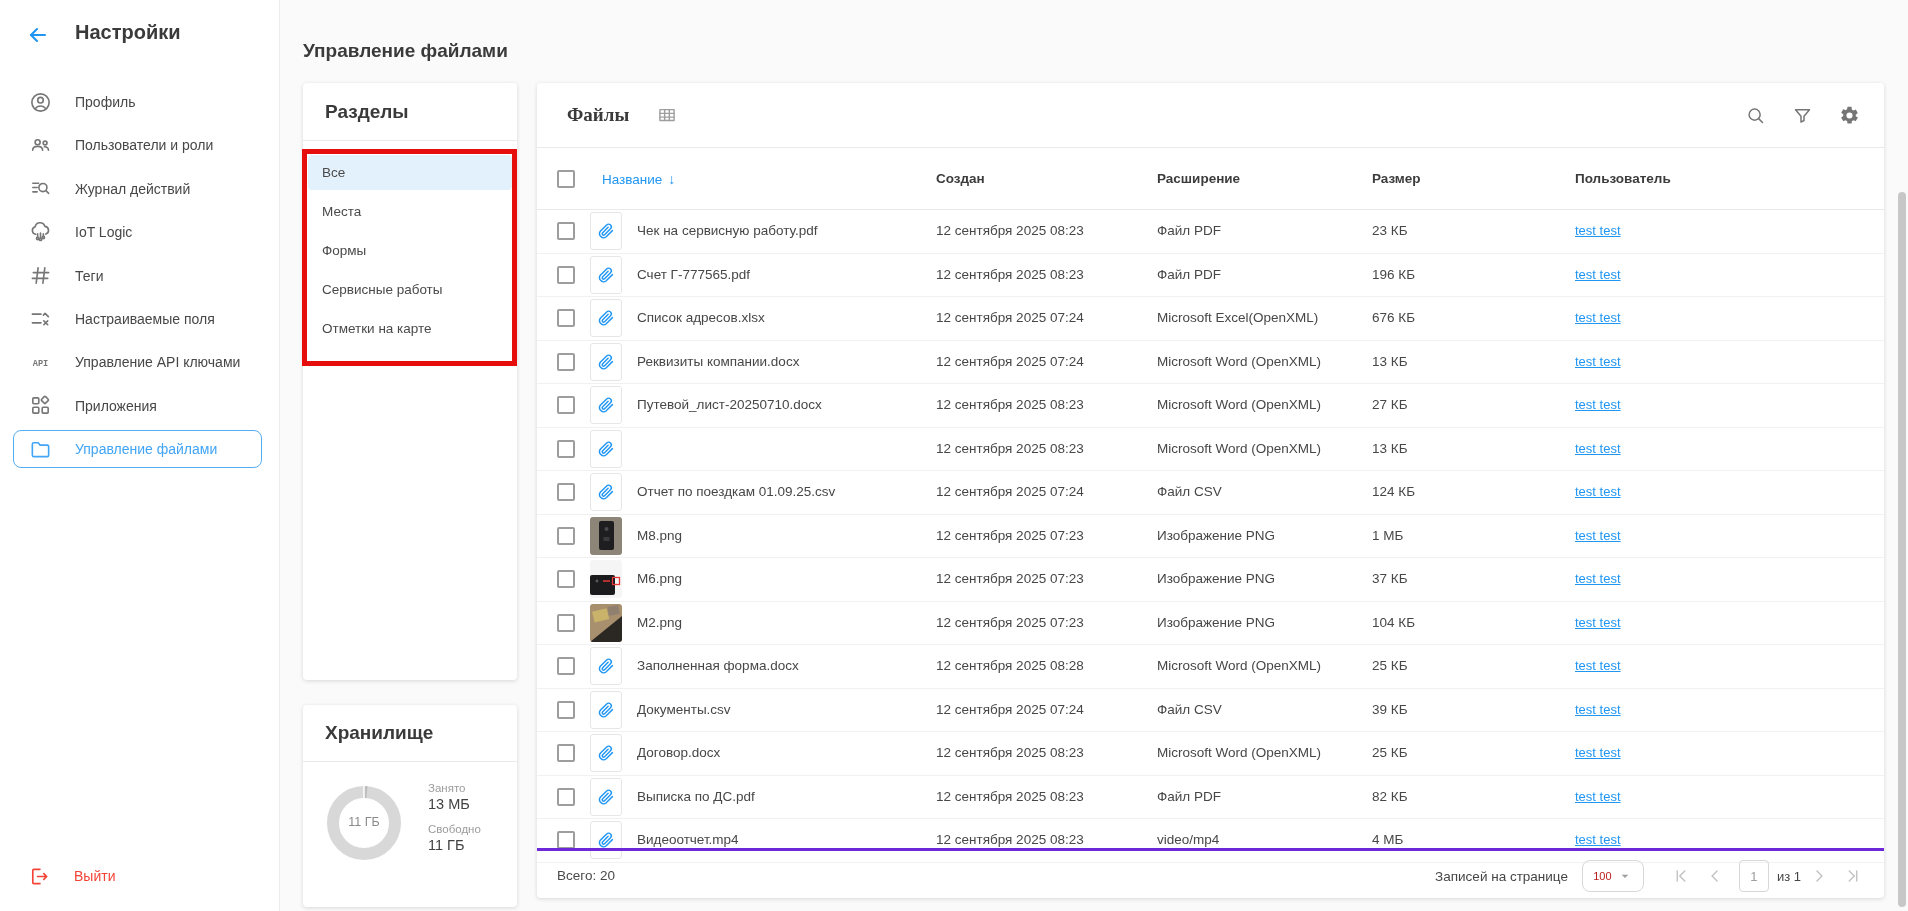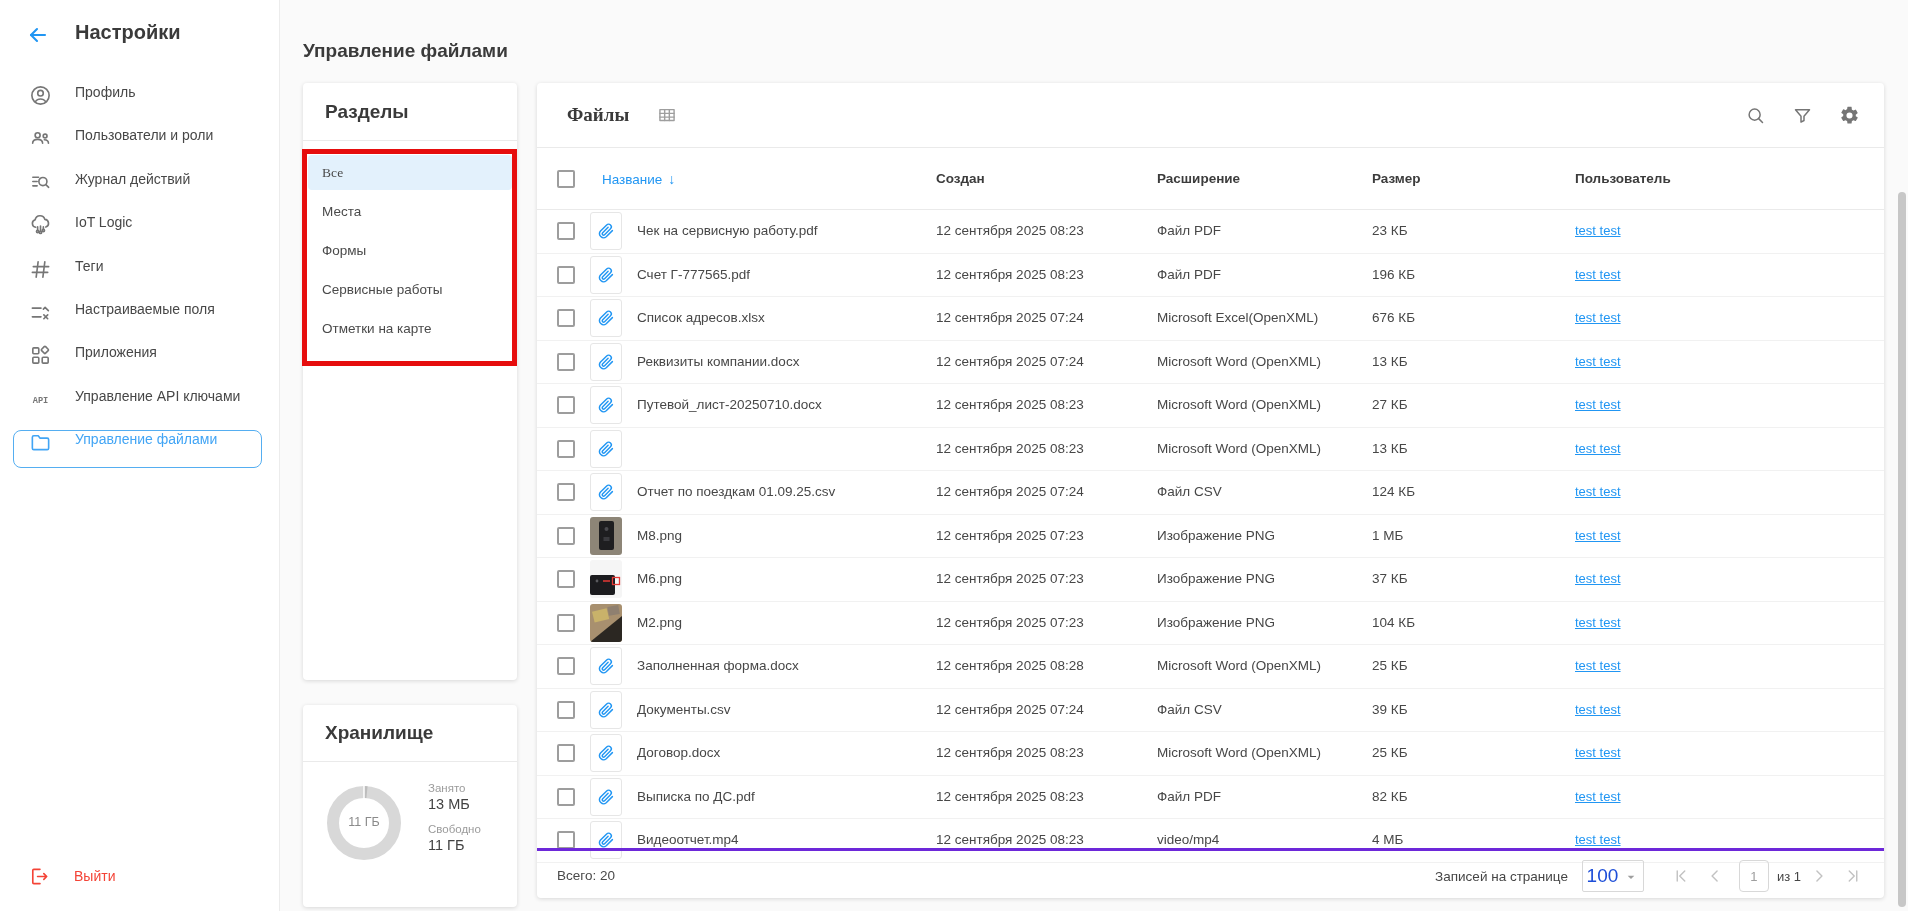--- a/index.html
+++ b/index.html
@@ -3,40 +3,40 @@
 <meta charset="utf-8">
 <style>
   html,body{margin:0;padding:0;background:#fafafa;font-family:"Liberation Sans",sans-serif;color:#3f3f3f;}
   .app{position:relative;width:1908px;height:911px;overflow:hidden;background:#fafafa;}
 
   
   .sidebar{position:absolute;left:0;top:0;width:280px;height:911px;background:#fff;border-right:1px solid #ececec;box-sizing:border-box;z-index:5;}
   .back{position:absolute;left:26px;top:23px;width:24px;height:24px;color:#2196f3;cursor:pointer;}
   .sb-title{position:absolute;left:75px;top:21px;font-size:20px;font-weight:700;color:#3a3a3a;}
   .nav{position:absolute;left:0;top:83px;width:280px;display:flex;flex-direction:column;gap:5.4px;}
-  .nav-item{height:38px;margin:0 18px 0 13px;display:flex;border:1.5px solid transparent;border-radius:8px;cursor:pointer;box-sizing:border-box;}
+  .nav-item{height:38px;margin:0 18px 0 13px;display:flex;align-items:center;border:1.5px solid transparent;border-radius:8px;cursor:pointer;box-sizing:border-box;}
   .nav-ic{width:23px;height:23px;margin-left:15px;color:#767676;flex:none;display:flex;}
   .nav-ic svg{width:23px;height:23px;}
   .nav-label{margin-left:23px;font-size:14px;font-weight:500;color:#474747;white-space:nowrap;}
   .nav-item.active{border-color:#55aef1;}
   .nav-item.active .nav-ic,.nav-item.active .nav-label{color:#42a5f5;}
   .logout{position:absolute;left:13px;bottom:16px;height:38px;display:flex;align-items:center;cursor:pointer;color:#f44336;}
   .logout .nav-ic{color:#f44336;}
   .logout .nav-label{color:#f44336;}
 
   
   .page-title{position:absolute;left:303px;top:27px;font-size:19px;font-weight:700;color:#3a3a3a;}
   .card{position:absolute;background:#fff;border-radius:4px;box-shadow:0 1px 4px rgba(0,0,0,.14);}
   .card-head{display:flex;align-items:center;padding:0 22px;height:58px;border-bottom:1px solid #eaeaea;font-size:19px;font-weight:700;color:#3a3a3a;box-sizing:border-box;}
 
   
   .sections-card{left:303px;top:83px;width:214px;height:597px;}
   .sec-list{padding:10px 0 0;margin:0;list-style:none;}
   .sec-item{height:35px;margin:4px 5px;display:flex;align-items:center;padding:0 14px;font-size:13.5px;color:#4a4a4a;cursor:pointer;border-radius:4px;}
-  .sec-item.active{background:#e3f1fc;font-family:Liberation Serif, serif;}
+  .sec-item.active{background:#e3f1fc;}
 
   
   .annotation{position:absolute;left:302px;top:149px;width:215px;height:217px;border:5px solid #e60d0d;box-sizing:border-box;z-index:40;pointer-events:none;}
 
   
   .storage-card{left:303px;top:705px;width:214px;height:202px;}
   .storage-card .card-head{height:57px;}
   .donut-wrap{position:absolute;left:23px;top:80px;width:76px;height:76px;}
   .donut-center{position:absolute;left:0;top:30px;width:76px;text-align:center;font-size:12.5px;color:#8a8a8a;}
   .storage-stats{position:absolute;left:125px;top:76px;}
@@ -71,21 +71,21 @@
   .c-name{left:100px;}
   .c-created{left:399px;}
   .c-ext{left:620px;}
   .c-size{left:835px;}
   .c-user{left:1038px;color:#2196f3;text-decoration:underline;cursor:pointer;font-size:13px;}
 
   .tfoot{position:absolute;left:0;bottom:0;height:50px;width:100%;border-top:3px solid #6d28d9;box-sizing:border-box;}
   .total{position:absolute;left:20px;top:0;line-height:50px;font-size:13.5px;color:#4a4a4a;}
   .pager{position:absolute;right:14px;top:0;height:50px;display:flex;align-items:center;}
   .pp-label{font-size:13.5px;color:#454545;margin-right:14px;}
-  .per-select{width:62px;height:32px;border:1px solid #d8d8d8;border-radius:2px;display:flex;align-items:center;justify-content:center;gap:5px;color:#1d4ed8;font-size:19px;cursor:pointer;margin-right:20px;box-sizing:border-box;}
+  .per-select{width:62px;height:32px;border:1px solid #d8d8d8;border-radius:8px;display:flex;align-items:center;justify-content:center;gap:5px;color:#b91c1c;font-size:11px;cursor:pointer;margin-right:20px;box-sizing:border-box;}
   .caret{width:16px;height:16px;color:#9e9e9e;}
   .caret svg{width:16px;height:16px;}
   .pg-ic{width:20px;height:20px;color:#c2c2c2;margin:0 7px;cursor:pointer;}
   .pg-ic svg{width:20px;height:20px;}
   .pg-box{width:30px;height:32px;border:1px solid #d8d8d8;border-radius:4px;display:flex;align-items:center;justify-content:center;font-size:13px;color:#9e9e9e;margin:0 7px;box-sizing:border-box;}
   .pg-of{font-size:13px;color:#454545;margin:0 1px;white-space:nowrap;}
 
   .scroll-thumb{position:absolute;right:2px;top:192px;width:8px;height:715px;background:#c7c7c7;border-radius:4px;z-index:50;cursor:grab;}
 </style>
 </head>
@@ -160,35 +160,35 @@
               <path d="M15 8.5l1.8-1.8 3.4 3.4"></path>
               <path d="M3.5 16.5h9"></path>
               <path d="M15.5 14.5l4 4M19.5 14.5l-4 4"></path>
             </svg>
           </span>
           <span class="nav-label">Настраиваемые поля</span>
         </div>
         <div class="nav-item">
           <span class="nav-ic">
             <svg viewBox="0 0 24 24" fill="none" stroke="currentColor" stroke-width="1.7" stroke-linecap="round" stroke-linejoin="round">
+              <text x="12" y="15.5" text-anchor="middle" font-size="9" font-family="Liberation Mono, monospace" font-weight="700" fill="currentColor" stroke="none">API</text>
+            </svg>
+          </span>
+          <span class="nav-label">Управление API ключами</span>
+        </div>
+        <div class="nav-item">
+          <span class="nav-ic">
+            <svg viewBox="0 0 24 24" fill="none" stroke="currentColor" stroke-width="1.7" stroke-linecap="round" stroke-linejoin="round">
               <rect x="4" y="4" width="6.2" height="6.2" rx="1"></rect>
               <rect x="4" y="13.8" width="6.2" height="6.2" rx="1"></rect>
               <rect x="13.8" y="13.8" width="6.2" height="6.2" rx="1"></rect>
               <rect x="13.7" y="3.3" width="5.8" height="5.8" rx="1" transform="rotate(45 16.6 6.2)"></rect>
             </svg>
           </span>
           <span class="nav-label">Приложения</span>
-        </div>
-        <div class="nav-item">
-          <span class="nav-ic">
-            <svg viewBox="0 0 24 24" fill="none" stroke="currentColor" stroke-width="1.7" stroke-linecap="round" stroke-linejoin="round">
-              <text x="12" y="15.5" text-anchor="middle" font-size="9" font-family="Liberation Mono, monospace" font-weight="700" fill="currentColor" stroke="none">API</text>
-            </svg>
-          </span>
-          <span class="nav-label">Управление API ключами</span>
         </div>
         <div class="nav-item active">
           <span class="nav-ic">
             <svg viewBox="0 0 24 24" fill="none" stroke="currentColor" stroke-width="1.7" stroke-linecap="round" stroke-linejoin="round">
               <path d="M3.5 6.5A1.5 1.5 0 0 1 5 5h4.6l2 2.5H19a1.5 1.5 0 0 1 1.5 1.5v9a1.5 1.5 0 0 1-1.5 1.5H5A1.5 1.5 0 0 1 3.5 18Z"></path>
             </svg>
           </span>
           <span class="nav-label">Управление файлами</span>
         </div>
       </nav>

